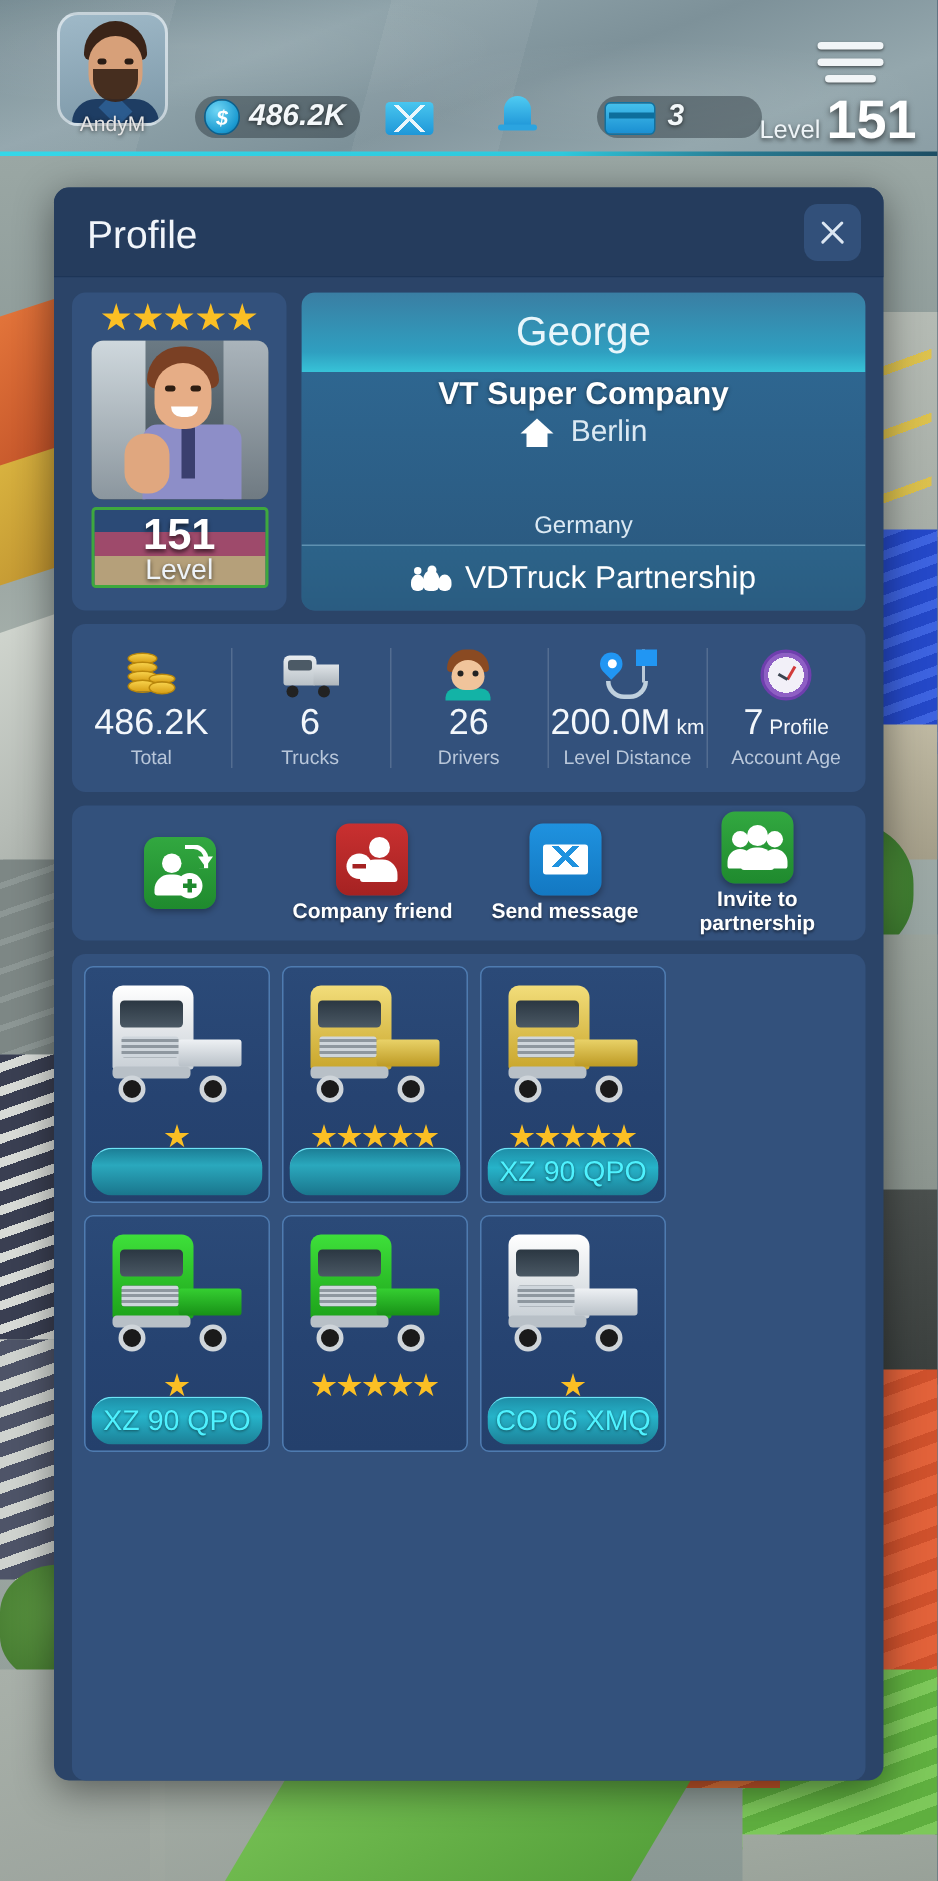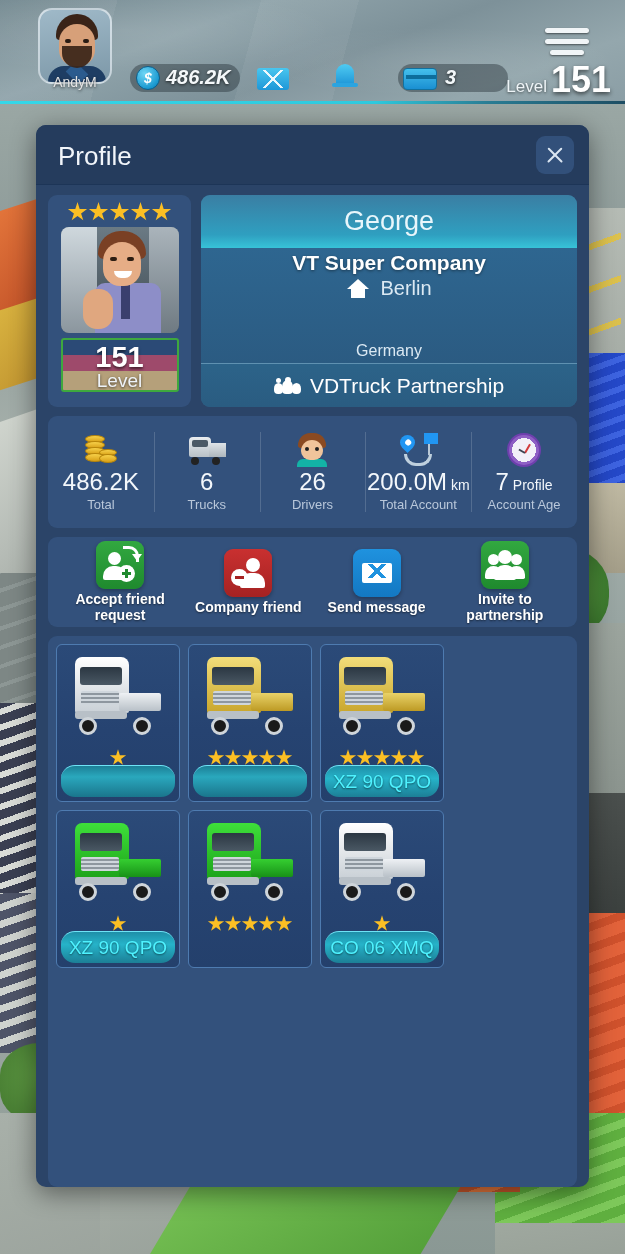--- a/index.html
+++ b/index.html
@@ -566,21 +566,21 @@
           <div class="ic-route">
               <div class="path"></div>
               <div class="flagpole"></div>
               <div class="flag"></div>
               <div class="pin"></div>
             </div>
         </div>
         <div class="stat-val">
           <span>200.0M</span><span class="unit"> km</span>
         </div>
-        <div class="stat-lbl">Total Account</div>
+        <div class="stat-lbl">Level Distance</div>
       </div>
 
       <div class="stat">
         <div class="stat-ico">
           <div class="ic-clock"></div>
         </div>
         <div class="stat-val">
           <span>7</span><span class="unit"> Profile</span>
         </div>
         <div class="stat-lbl">Account Age</div>
@@ -592,21 +592,20 @@
       <div class="action">
         <div class="act-ico g-green">
           <span class="pp head" style="left:12px;top:11px;width:13px;height:13px;"></span>
           <span class="pp body" style="left:7px;top:25px;width:23px;height:14px;"></span>
           <span class="badge-pm" style="left:22px;top:24px;width:17px;height:17px;">
             <span style="width:9px;height:2.6px;position:absolute;"></span>
             <span style="width:2.6px;height:9px;position:absolute;"></span>
           </span>
           <span class="arrow-dl"></span>
         </div>
-        <div class="act-lbl">Accept friend request</div>
       </div>
 
       <div class="action">
         <div class="act-ico g-red">
           <span class="pp head" style="left:22px;top:9px;width:14px;height:14px;"></span>
           <span class="pp body" style="left:16px;top:24px;width:25px;height:15px;"></span>
           <span class="badge-pm" style="left:7px;top:20px;width:17px;height:17px;background:#fff;">
             <span style="width:9px;height:2.6px;background:#a52222;"></span>
           </span>
         </div>

